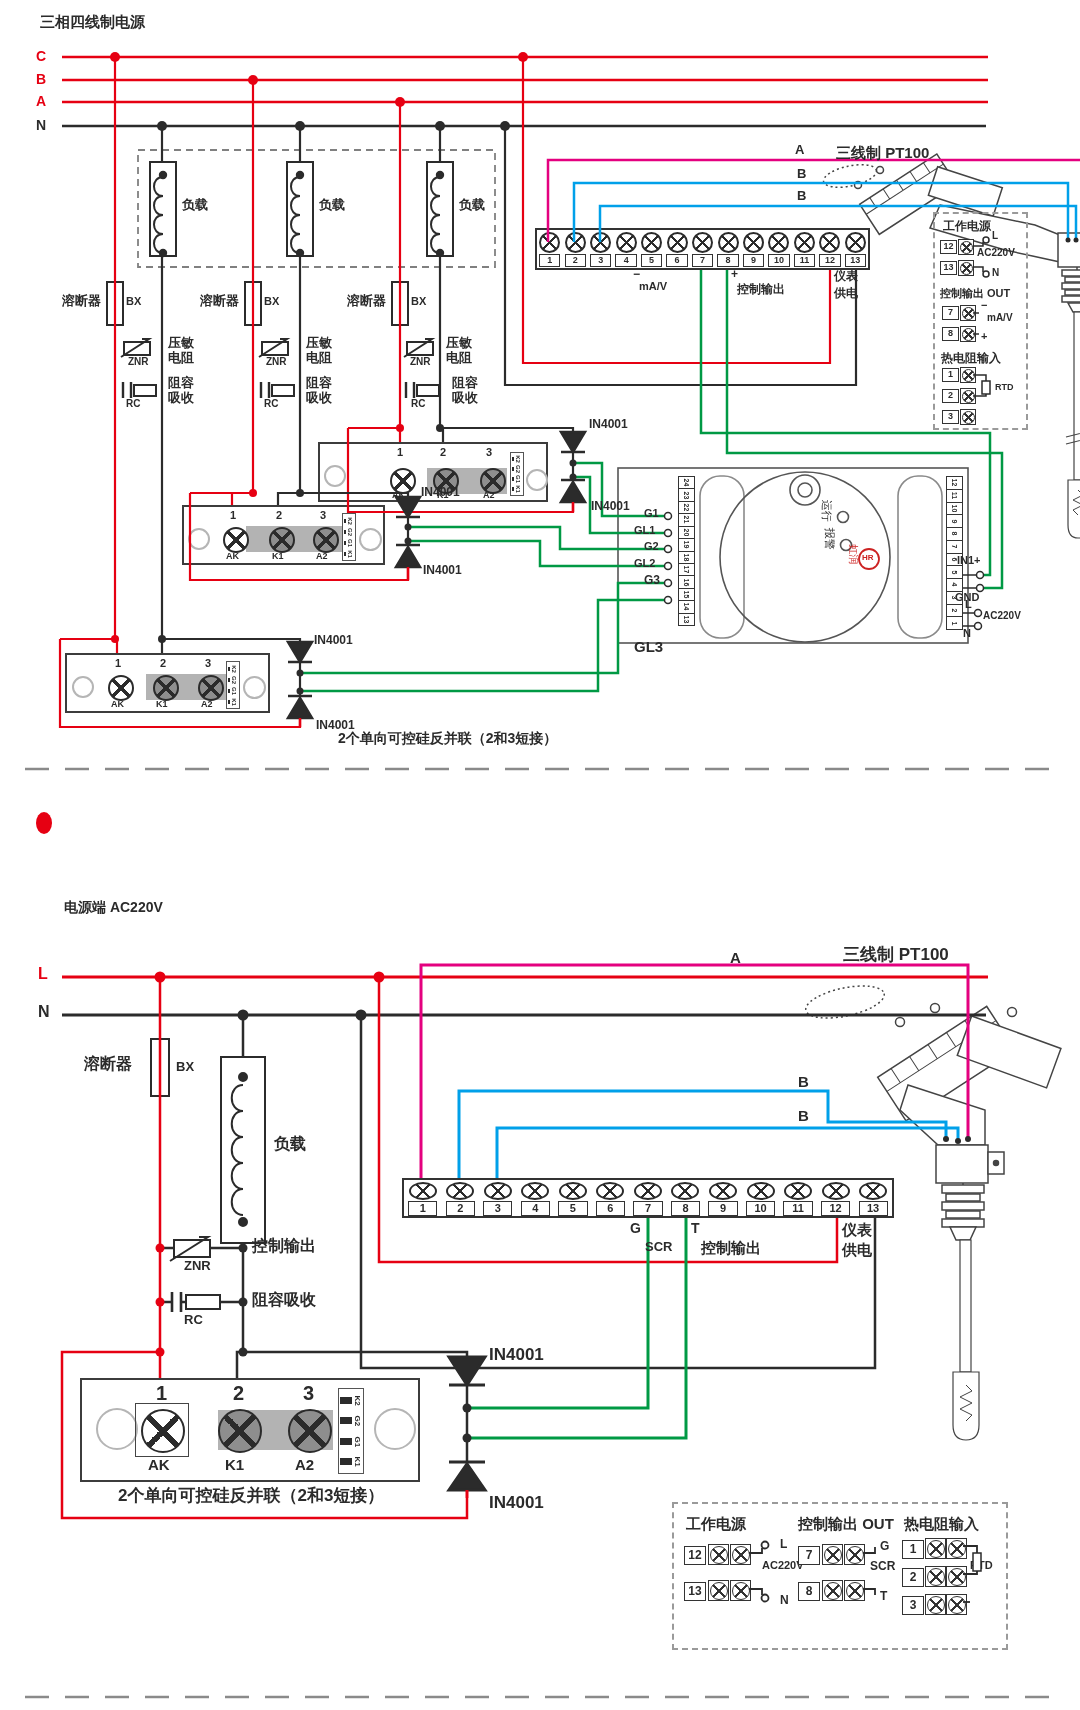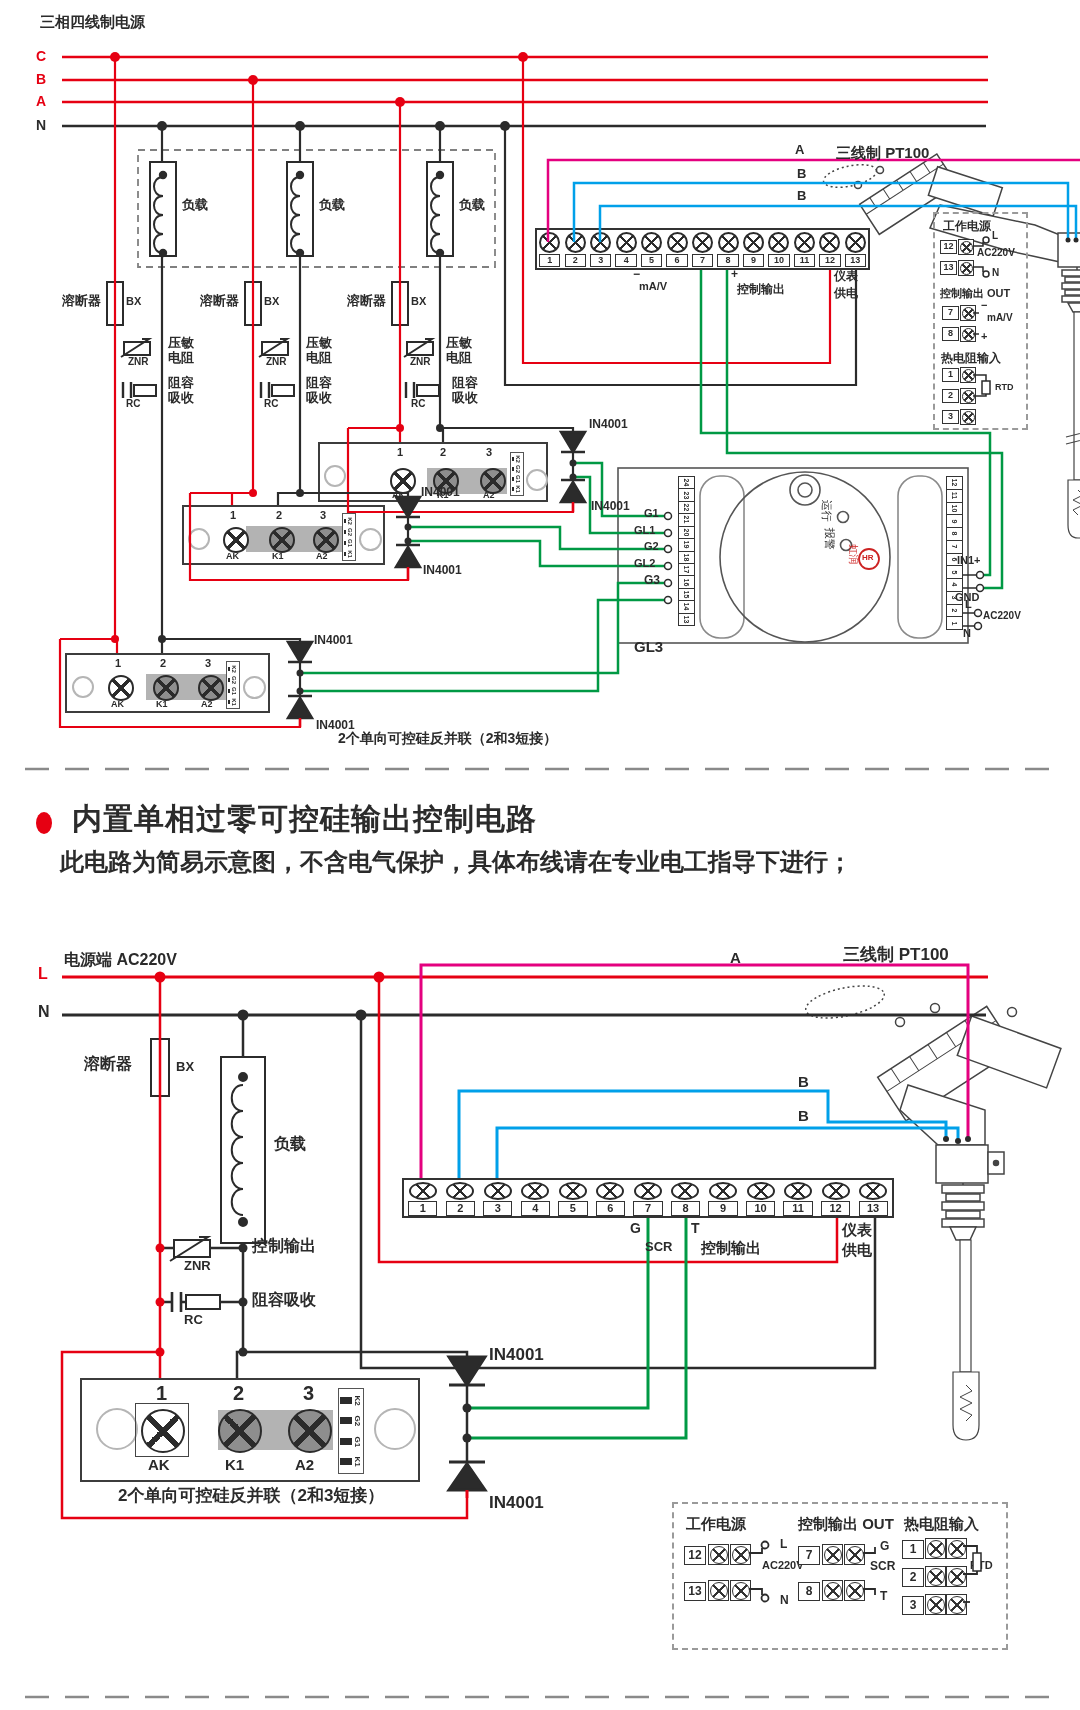--- a/index.html
+++ b/index.html
@@ -862,24 +862,22 @@
 <span class="lb b" style="left:983px;top:611px;font-size:10px;">AC220V</span>
 <span class="lb b" style="left:963px;top:628px;font-size:11px;">N</span>
 <span class="lb rot" style="left:815px;top:505px;font-size:11px;">运行</span>
 <span class="lb rot" style="left:818px;top:533px;font-size:11px;">报警</span>
 <span class="lb rot" style="left:843px;top:549px;font-size:10px;color:#cc2222;">虹润</span>
 <span class="lb b" style="left:862px;top:554px;font-size:8px;color:#cc2222;">HR</span>
 
 <span class="lb b" style="left:338px;top:731px;font-size:14px;">2个单向可控硅反并联（2和3短接）</span>
 
 <div class="bullet" style="left:36px;top:812px;width:16px;height:22px;"></div>
-<span class="lb" style="left:72px;top:803px;font-size:30px;font-weight:600;letter-spacing:1px;">内置单相过零可控硅输出控制电路</span>
-<span class="lb b" style="left:60px;top:849px;font-size:24px;">此电路为简易示意图，不含电气保护，具体布线请在专业电工指导下进行；</span>
-
-<span class="lb b" style="left:64px;top:952px;font-size:16px;">电源端  AC220V</span>
+
+<span class="lb b" style="left:64px;top:900px;font-size:14px;">电源端  AC220V</span>
 <span class="lb b red" style="left:38px;top:966px;font-size:16px;">L</span>
 <span class="lb b" style="left:38px;top:1004px;font-size:16px;">N</span>
 <span class="lb b" style="left:84px;top:1056px;font-size:16px;">溶断器</span>
 <span class="lb b" style="left:176px;top:1060px;font-size:13px;">BX</span>
 <span class="lb b" style="left:274px;top:1136px;font-size:16px;">负载</span>
 <span class="lb b" style="left:252px;top:1238px;font-size:16px;">控制输出</span>
 <span class="lb" style="left:184px;top:1259px;font-size:13px;font-weight:bold;">ZNR</span>
 <span class="lb b" style="left:252px;top:1292px;font-size:16px;font-family:Liberation Serif, serif;">阻容吸收</span>
 <span class="lb" style="left:184px;top:1313px;font-size:13px;font-weight:bold;">RC</span>
 <span class="lb b" style="left:630px;top:1221px;font-size:14px;">G</span>

